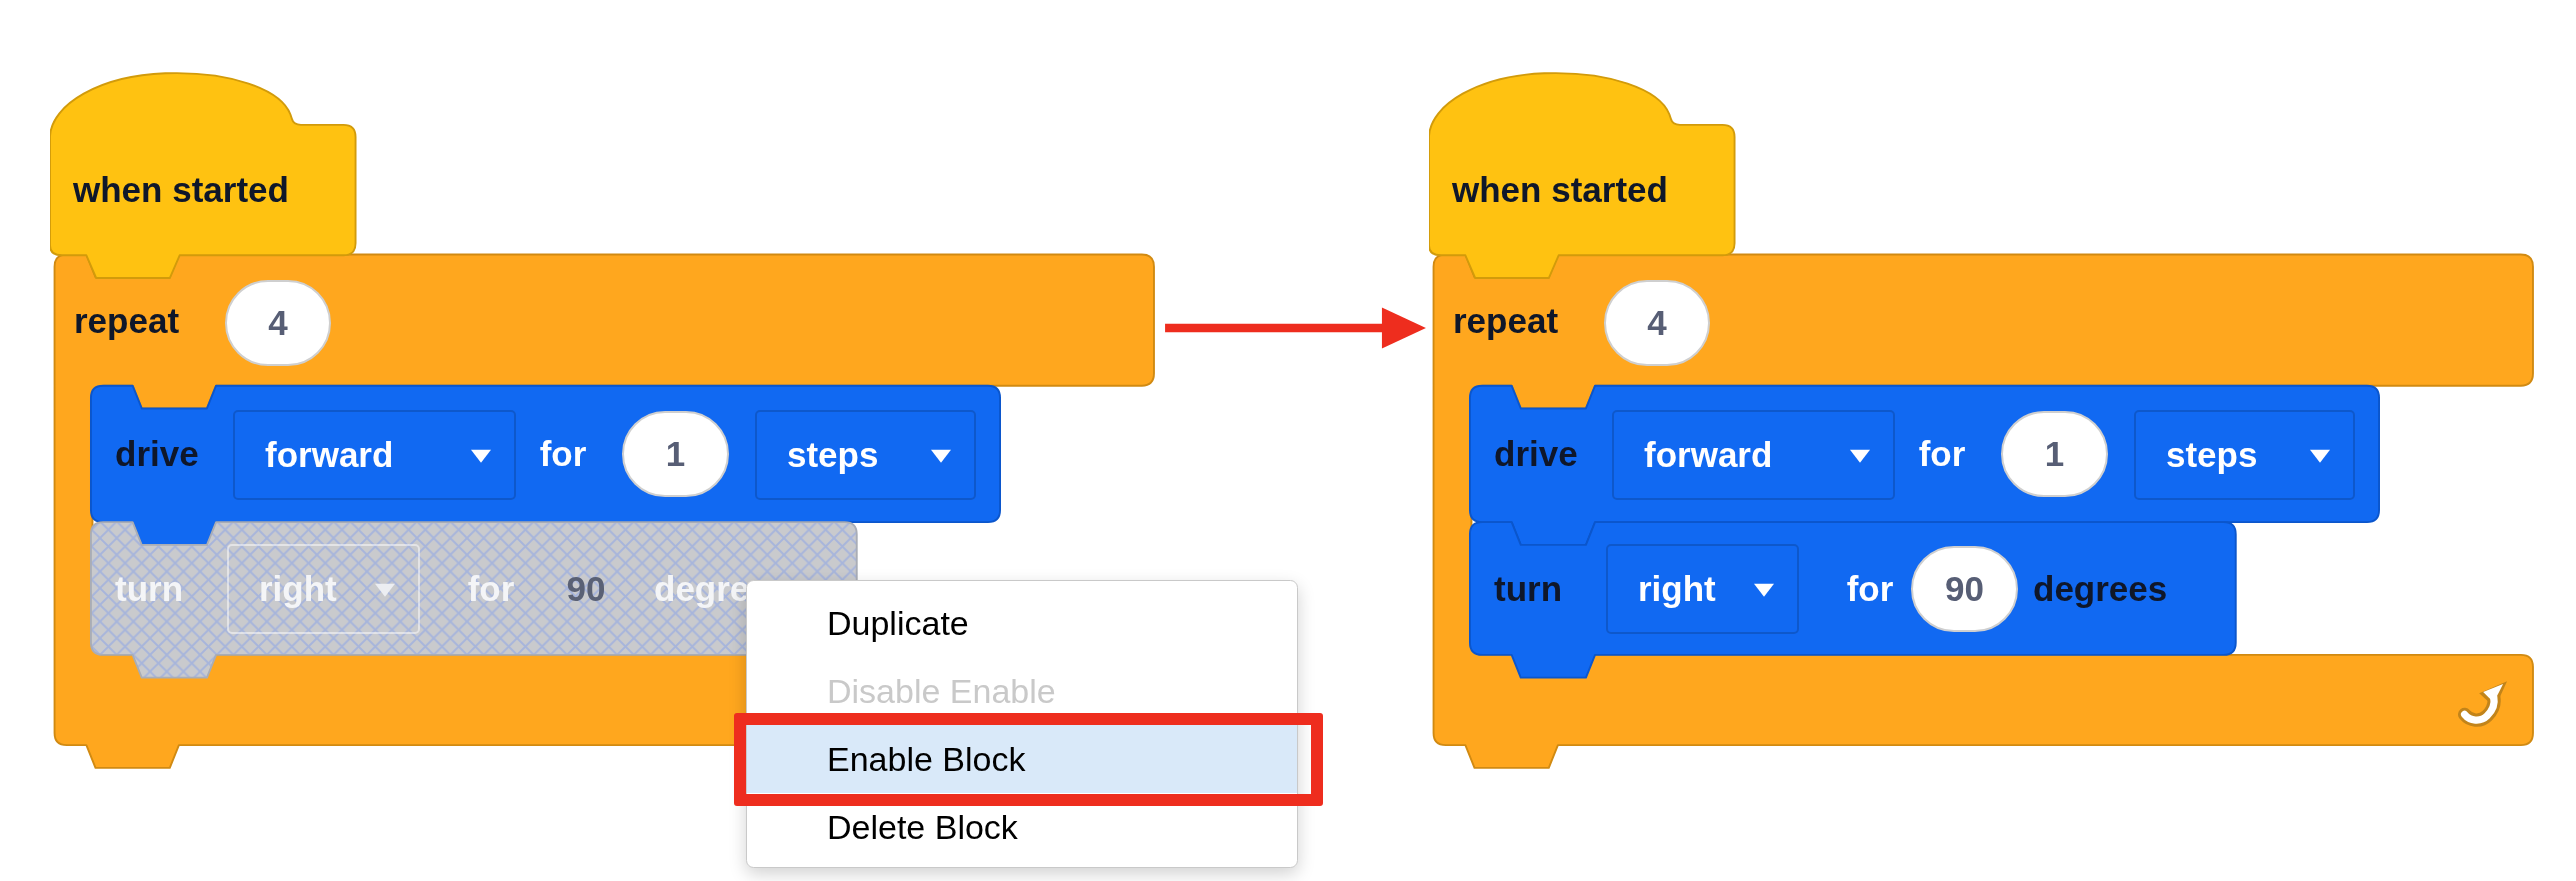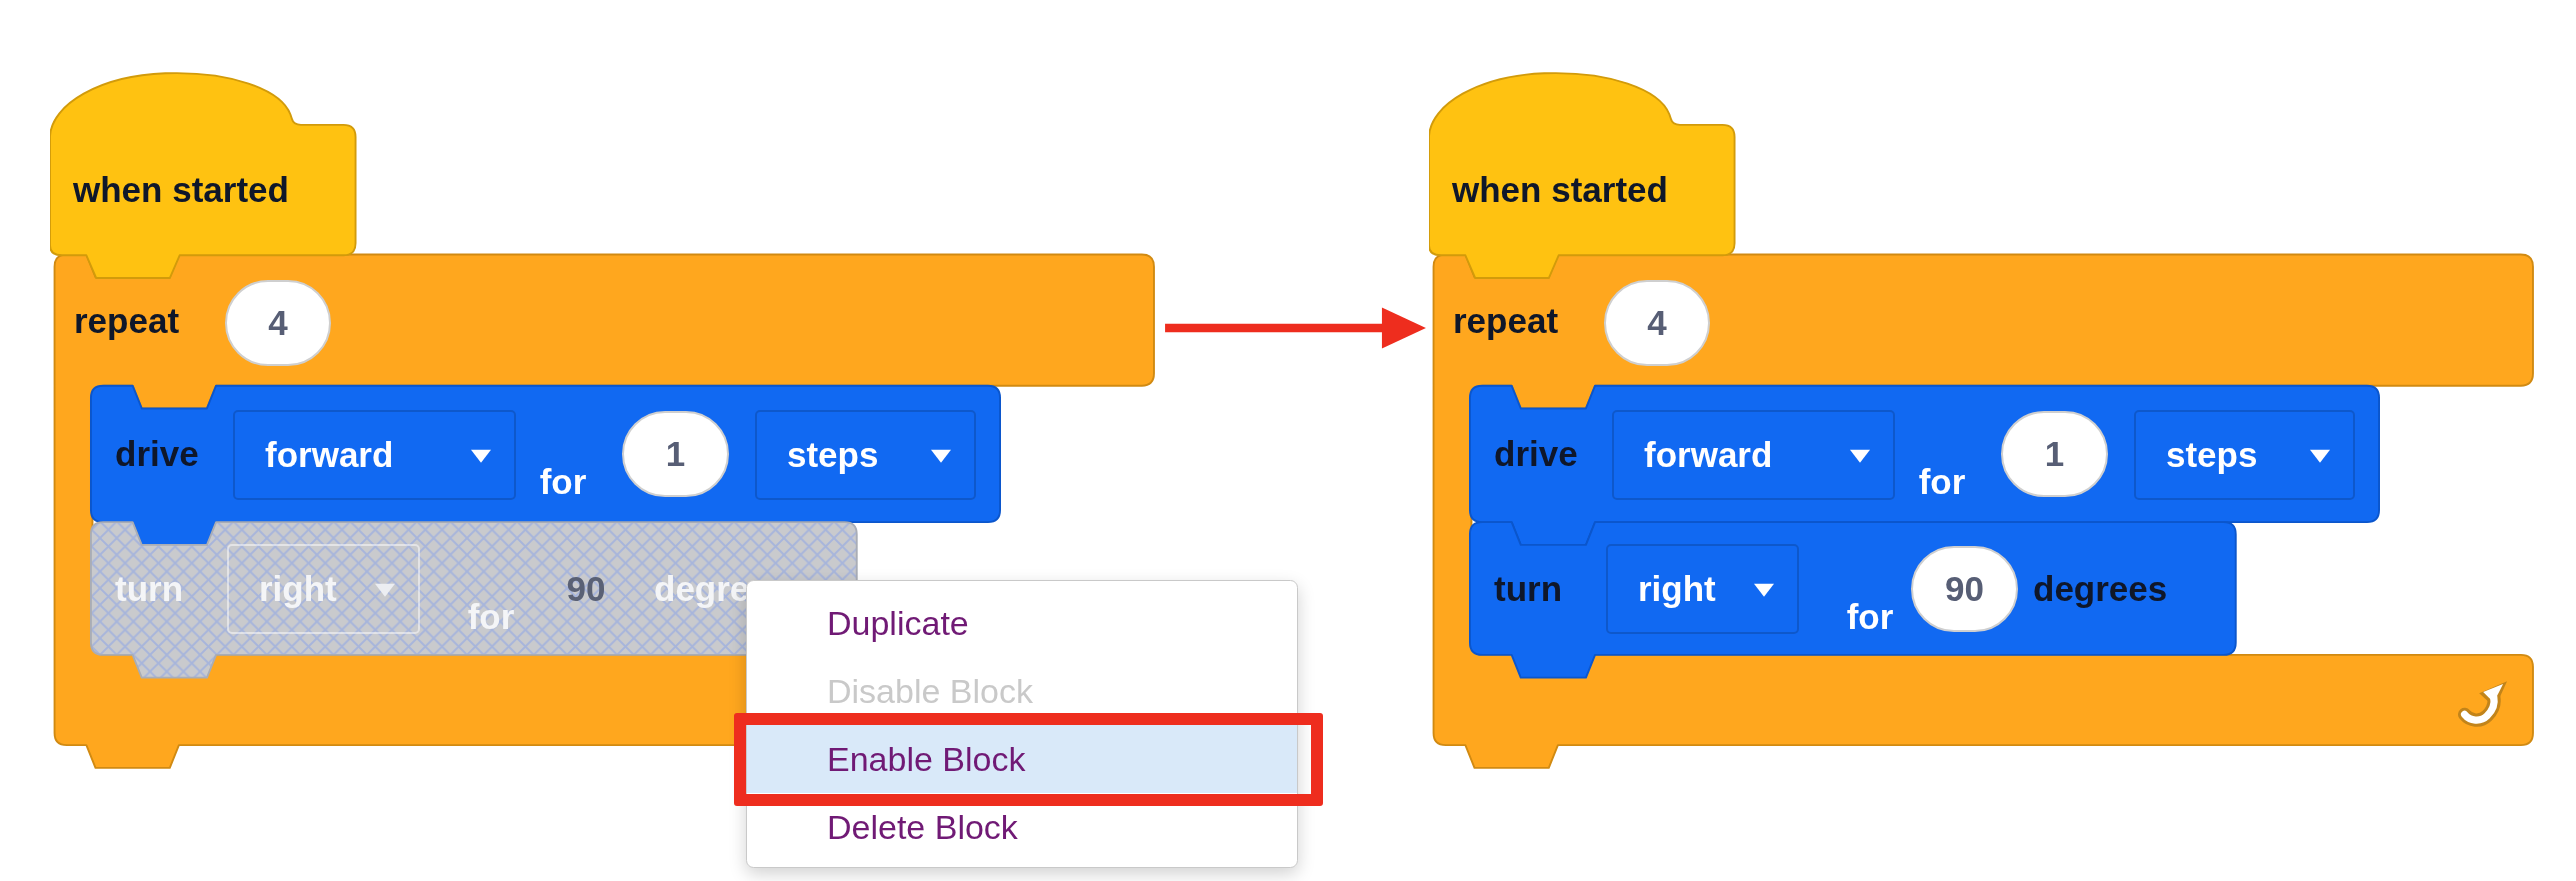--- a/index.html
+++ b/index.html
@@ -3,42 +3,42 @@
 <meta charset="utf-8">
 <style>
   html,body{margin:0;padding:0;background:#fff;}
   .canvas{position:relative;width:2576px;height:881px;background:#ffffff;overflow:hidden;
           font-family:"Liberation Sans",sans-serif;}
   .stack{position:absolute;top:71px;width:1107px;height:709px;}
   .stack svg.shapes{position:absolute;left:0;top:0;width:1107px;height:709px;}
   .blocktext{position:absolute;transform:translateY(-50%);color:#0f172a;font-weight:bold;
              font-size:35px;white-space:nowrap;}
   .ctext{position:absolute;transform:translate(-50%,-50%);color:#fff;font-weight:bold;
-         font-size:35px;white-space:nowrap;margin-top:28px;}
+         font-size:35px;white-space:nowrap;}
   .dropdown{position:absolute;border:2.3px solid rgba(0,0,0,0.16);border-radius:5px;box-sizing:border-box;}
   .dropdown.disabled{border-color:rgba(250,250,252,0.55);}
   .dd-label{position:absolute;left:30px;top:50%;transform:translateY(-50%);color:#fff;
             font-weight:bold;font-size:35px;white-space:nowrap;}
   .tri{position:absolute;right:23px;top:50%;transform:translateY(-40%);width:0;height:0;
        border-left:10.6px solid transparent;border-right:10.6px solid transparent;
        border-top:13px solid #fff;}
   .tri.disabled{border-top-color:#eceef2;}
   .oval{position:absolute;background:#fff;border:2.3px solid #cfcfcf;border-radius:758px;
         box-sizing:border-box;display:flex;align-items:center;justify-content:center;
         font-weight:bold;font-size:35px;color:#575E75;}
   .dis-val{position:absolute;transform:translate(-50%,-50%);font-weight:bold;font-size:35px;
            color:#5A6175;}
   .dim-text{color:#F4F5F7;}
   .loop-icon{position:absolute;left:1029px;top:607px;width:53px;height:49px;}
   
   .menu{position:absolute;left:746px;top:580px;width:552px;height:288px;background:#fff;
         border:1.5px solid #c9c9c9;border-radius:7.6px;box-sizing:border-box;z-index:50;
         box-shadow:0 6px 16.7px rgba(0,0,0,0.18);}
   .menu-item{position:absolute;left:0;width:100%;height:68px;line-height:68px;
-             font-size:34px;color:#701a75;padding-left:80px;box-sizing:border-box;white-space:nowrap;}
+             font-size:34px;color:#000000;padding-left:80px;box-sizing:border-box;white-space:nowrap;}
   .menu-item.disabled{color:#c9c9c9;}
   .menu-item.highlight{background:#D9E9F9;}
   .redbox{position:absolute;left:734px;top:713px;width:589px;height:93px;box-sizing:border-box;
           border:12px solid #EE2D1E;border-radius:3px;z-index:60;}
   .red-arrow{position:absolute;left:1159px;top:302px;width:273px;height:52px;z-index:40;}
 </style>
 </head>
 <body>
 
 <div class="canvas">
@@ -154,21 +154,21 @@
     </svg>
   </div>
 
   <svg class="red-arrow" viewBox="0 0 360 68">
     <line x1="8" y1="34" x2="298" y2="34" stroke="#EE2D1E" stroke-width="11"></line>
     <polygon points="294,7 294,61 352,34" fill="#EE2D1E"></polygon>
   </svg>
 
   <div class="menu">
     <div class="menu-item" style="top:7.6px;">Duplicate</div>
-    <div class="menu-item disabled" style="top:76px;">Disable Block</div>
+    <div class="menu-item disabled" style="top:76px;">Disable Enable</div>
     <div class="menu-item highlight" style="top:144px;">Enable Block</div>
     <div class="menu-item" style="top:212px;">Delete Block</div>
   </div>
 
   <div class="redbox"></div>
 
 </div>
 
 
 </body></html>

